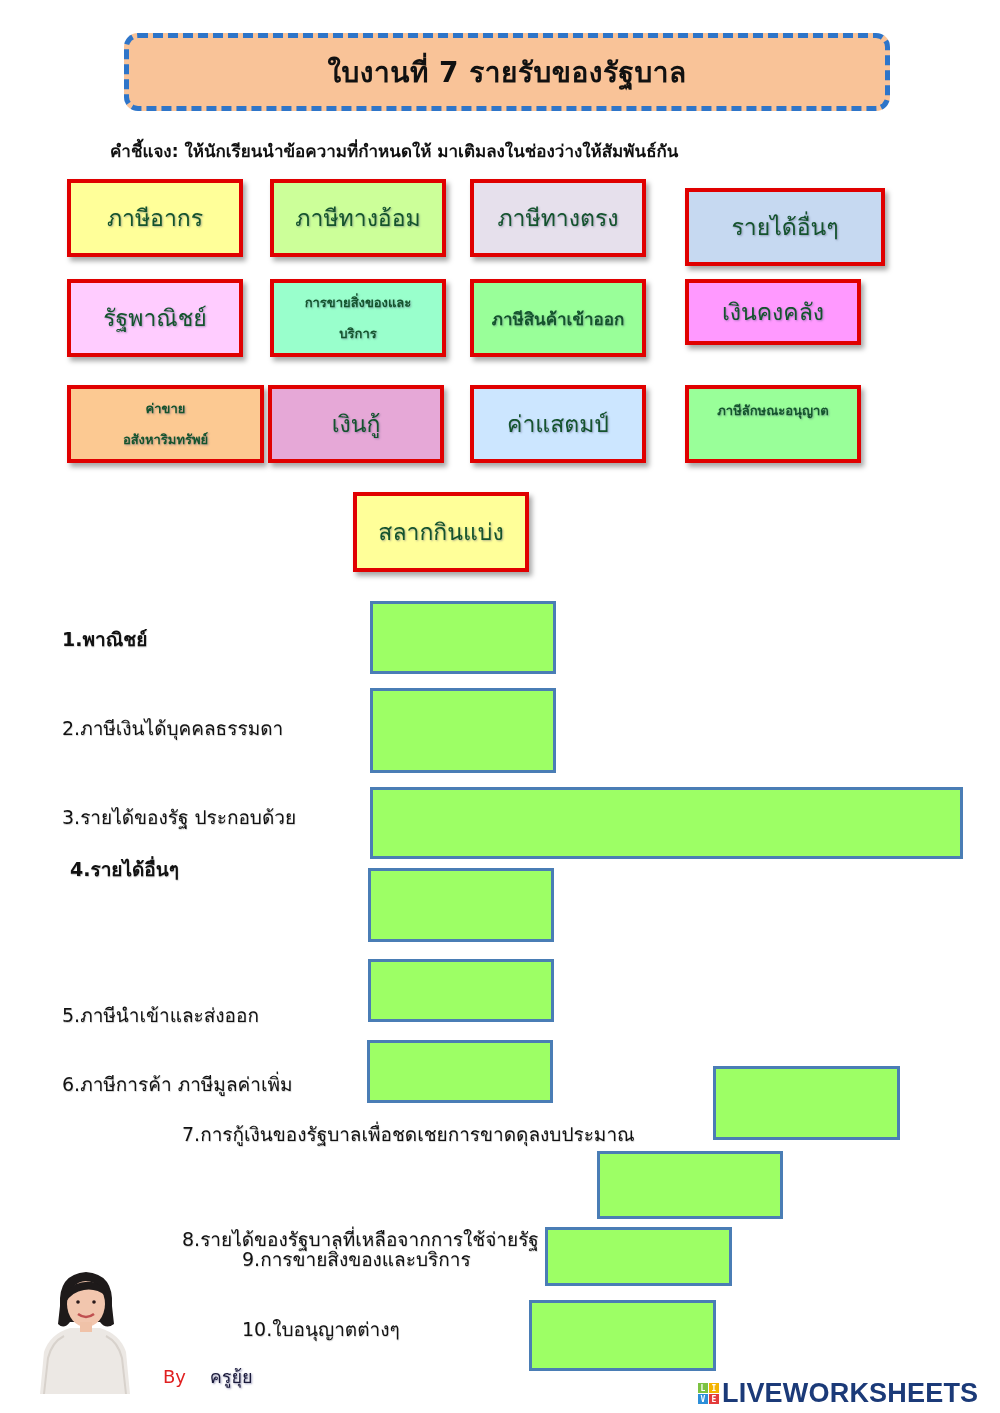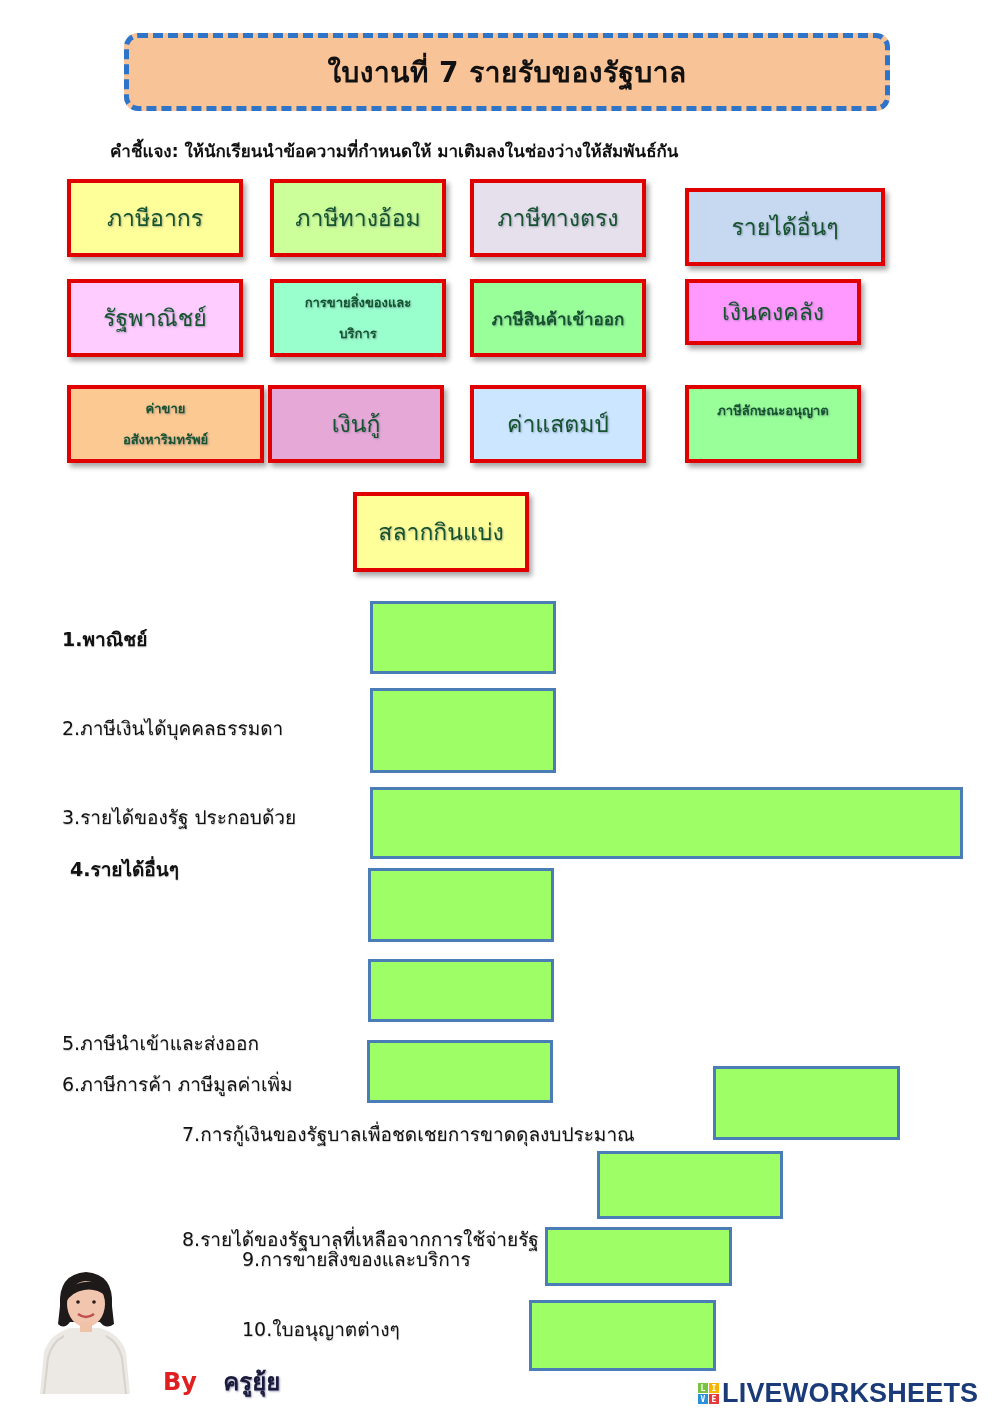--- a/index.html
+++ b/index.html
@@ -37,21 +37,21 @@
     .question.bold { font-weight: bold; }
 
     .answer-box {
       position: absolute; background: #9dff65; border: 3px solid #4a7db5;
     }
 
     .avatar {
       position: absolute; left: 30px; top: 1262px; width: 110px; height: 132px;
       overflow: hidden;
     }
-    .byline { position: absolute; left: 163px; top: 1362px; font-size: 24px; font-weight: bold; }
+    .byline { position: absolute; left: 163px; top: 1362px; font-size: 18px; font-weight: normal; }
     .byline .by { color: #e02020; margin-right: 18px; }
     .byline .name { color: #1a1a3a; text-shadow: 1px 1px 2px rgba(60,60,120,0.5); }
 
     .brand {
       position: absolute; left: 698px; top: 1378px; display: flex; align-items: center;
     }
     .brand-logo { display: grid; grid-template-columns: 10px 10px; grid-gap: 1px; margin-right: 3px; }
     .brand-logo span { width: 10px; height: 10px; font-size: 8px; font-weight: bold; color: #fff;
       display: flex; align-items: center; justify-content: center; font-family: "DejaVu Sans Mono", monospace; }
     .brand-text { font-family: "Liberation Sans", sans-serif; font-size: 27px; font-weight: bold; color: #1b3a78; letter-spacing: 0.2px; }
@@ -107,21 +107,21 @@
 </div>
 
 <div class="word-card card-lg" style="left:353px;top:492px;width:176px;height:80px;background:#ffff99;">
   <span>สลากกินแบ่ง</span>
 </div>
 
 <div class="question bold" style="left:62px;top:624px;">1.พาณิชย์</div>
 <div class="question" style="left:62px;top:713px;">2.ภาษีเงินได้บุคคลธรรมดา</div>
 <div class="question" style="left:62px;top:802px;">3.รายได้ของรัฐ   ประกอบด้วย</div>
 <div class="question bold" style="left:62px;top:854px;margin-left:8px;">4.รายได้อื่นๆ</div>
-<div class="question" style="left:62px;top:1028px;">5.ภาษีนำเข้าและส่งออก</div>
+<div class="question" style="left:62px;top:1000px;">5.ภาษีนำเข้าและส่งออก</div>
 <div class="question" style="left:62px;top:1069px;">6.ภาษีการค้า   ภาษีมูลค่าเพิ่ม</div>
 <div class="question" style="left:182px;top:1119px;">7.การกู้เงินของรัฐบาลเพื่อชดเชยการขาดดุลงบประมาณ</div>
 <div class="question" style="left:182px;top:1176px;margin-top:48px;">8.รายได้ของรัฐบาลที่เหลือจากการใช้จ่ายรัฐ</div>
 <div class="question" style="left:242px;top:1244px;">9.การขายสิ่งของและบริการ</div>
 <div class="question" style="left:242px;top:1314px;">10.ใบอนุญาตต่างๆ</div>
 
 <div class="answer-box" style="left:370px;top:601px;width:186px;height:73px;"></div>
 <div class="answer-box" style="left:370px;top:688px;width:186px;height:85px;"></div>
 <div class="answer-box" style="left:370px;top:787px;width:593px;height:72px;"></div>
 <div class="answer-box" style="left:368px;top:868px;width:186px;height:74px;"></div>

